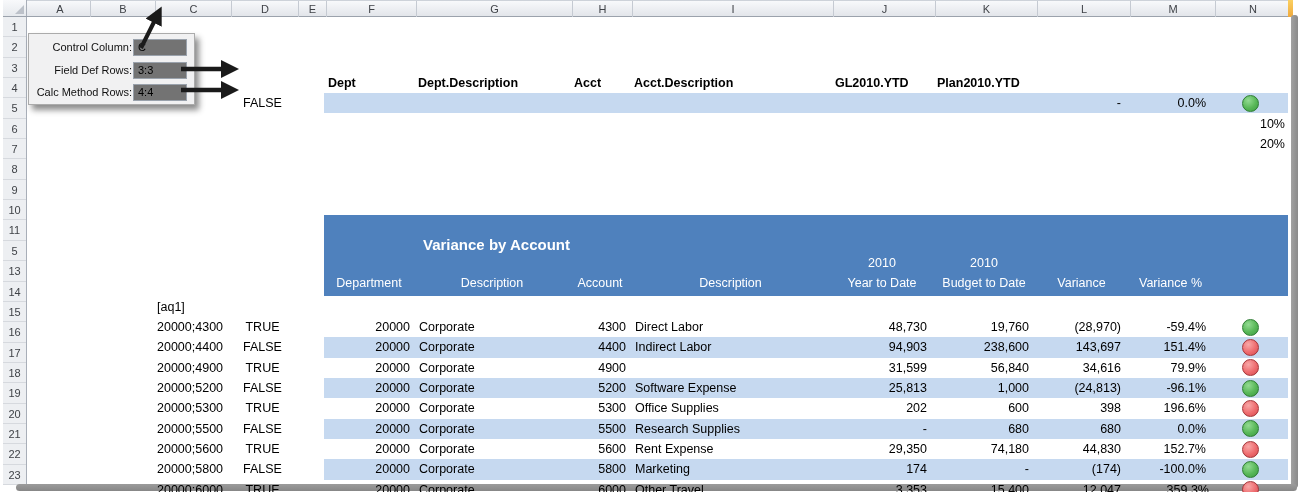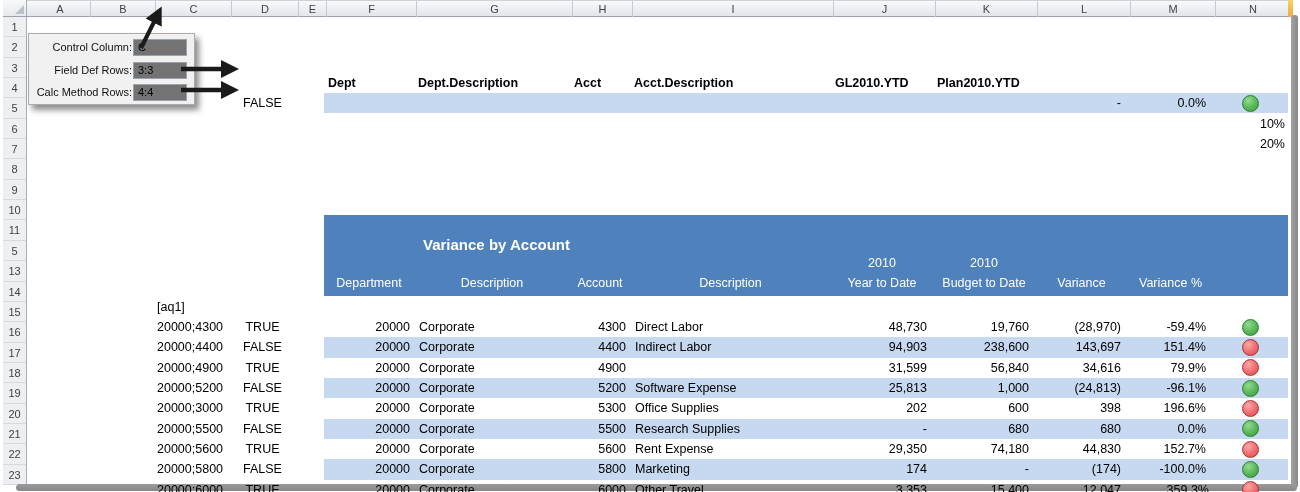--- a/index.html
+++ b/index.html
@@ -274,21 +274,21 @@
     <div class="cell ar" style="left:933px;width:96px">1,000</div>
     <div class="cell ar" style="left:1035px;width:86px">(24,813)</div>
     <div class="cell ar" style="left:1128px;width:78px">-96.1%</div>
     <div class="cell ac" style="left:1213px;width:75px">
       <span class="dot" data-status="green"></span>
     </div>
   </div>
 
   <div class="srow drow" style="top: 383.264px;">
 
-    <div class="cell al" style="left:157px;width:70px">20000;3000</div>
+    <div class="cell al" style="left:157px;width:70px">20000;5300</div>
     <div class="cell ac" style="left:229px;width:67px">TRUE</div>
     <div class="cell ar" style="left:324px;width:86px">20000</div>
     <div class="cell al" style="left:419px;width:150px">Corporate</div>
     <div class="cell ar" style="left:570px;width:56px">5300</div>
     <div class="cell al" style="left:635px;width:195px">Office Supplies</div>
     <div class="cell ar" style="left:831px;width:96px">202</div>
     <div class="cell ar" style="left:933px;width:96px">600</div>
     <div class="cell ar" style="left:1035px;width:86px">398</div>
     <div class="cell ar" style="left:1128px;width:78px">196.6%</div>
     <div class="cell ac" style="left:1213px;width:75px">

